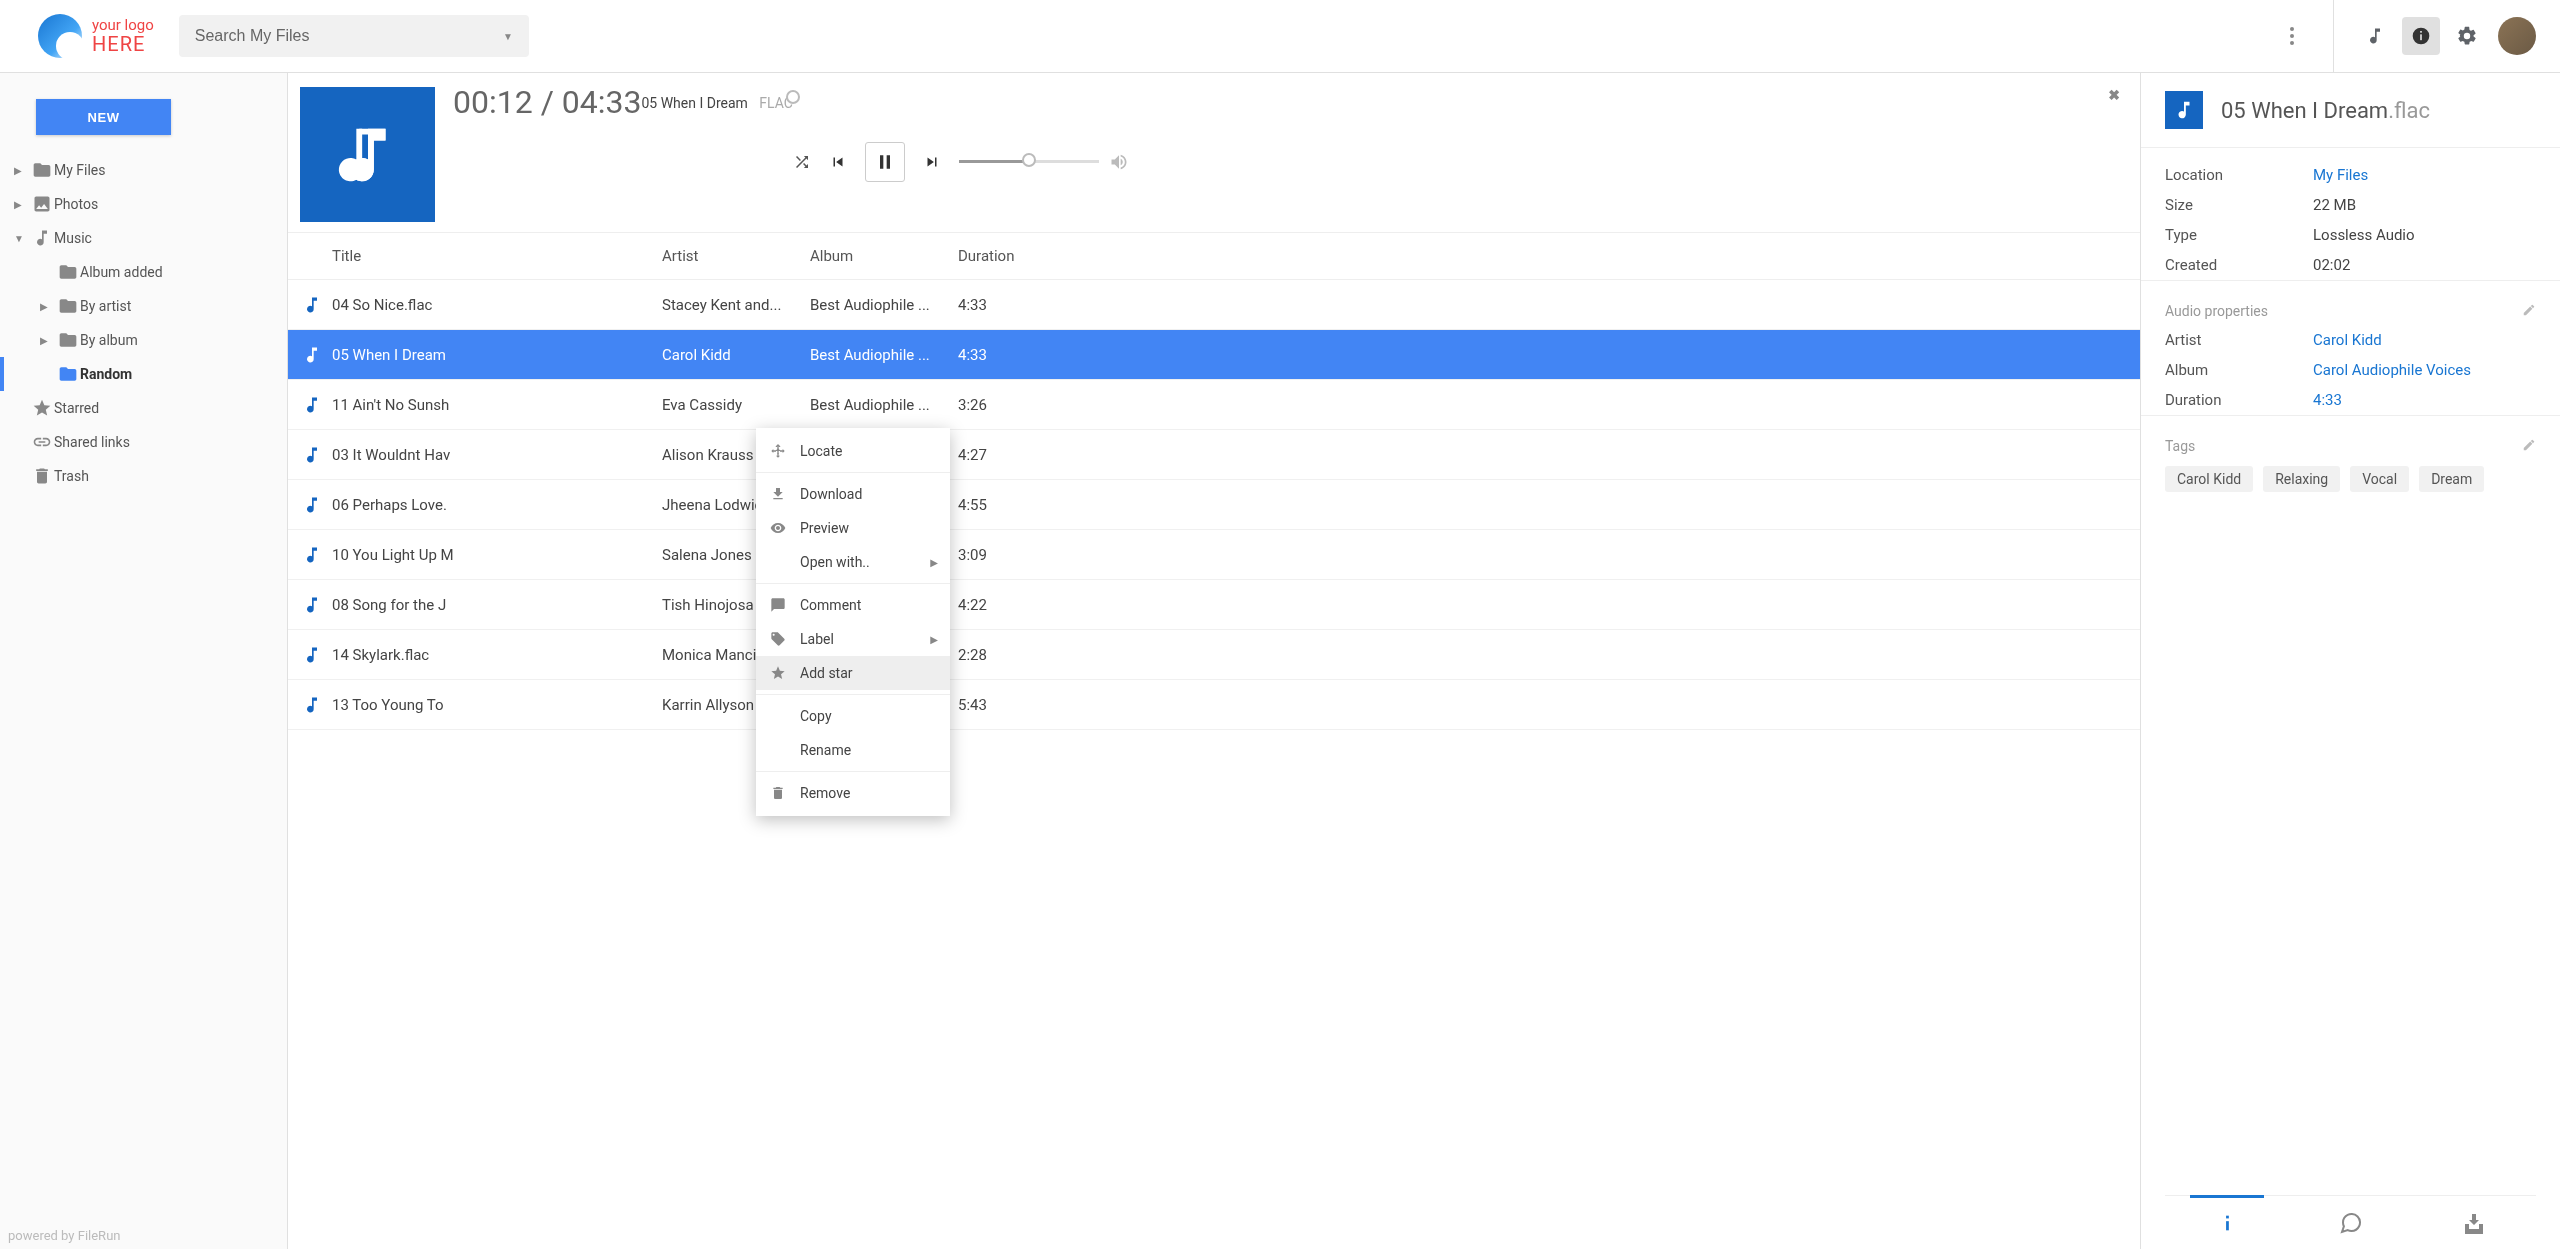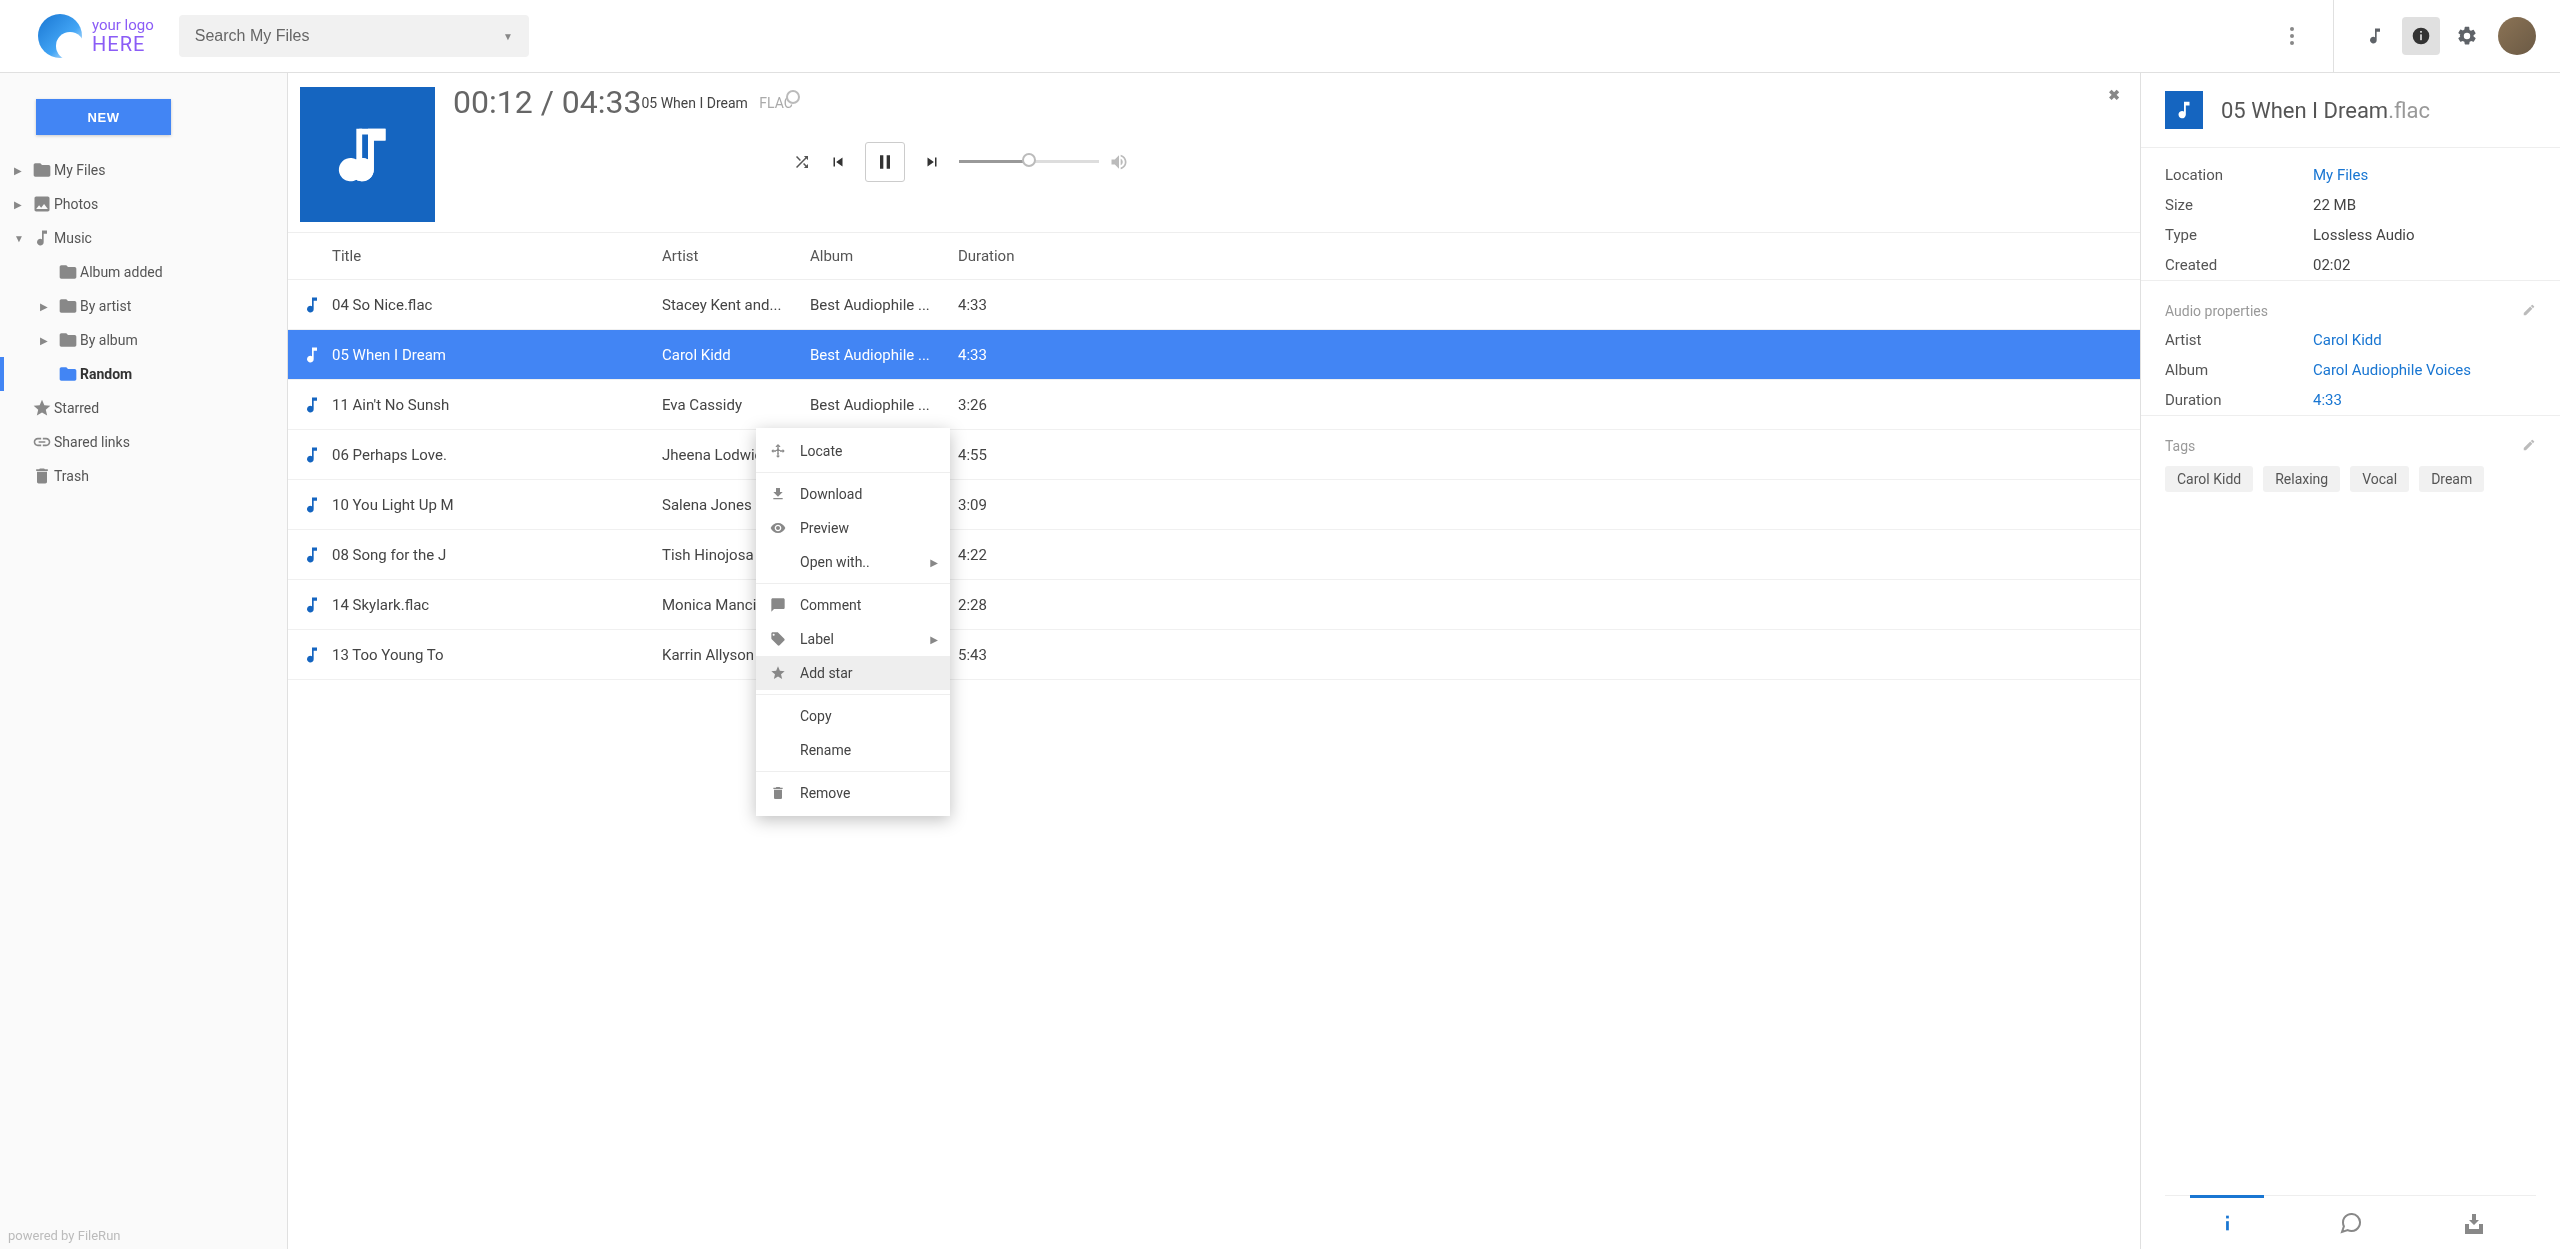--- a/index.html
+++ b/index.html
@@ -4,21 +4,21 @@
 <style>
 * { box-sizing: border-box; margin: 0; padding: 0; }
 body { font-family: -apple-system, BlinkMacSystemFont, "Segoe UI", Roboto, Arial, sans-serif; font-size: 14px; color: #333; background: #fff; overflow: hidden; }
 .app { display: flex; flex-direction: column; height: 100vh; }
 
 
 .header { display: flex; align-items: center; height: 73px; border-bottom: 1px solid #e0e0e0; background: #fff; }
 .logo { display: flex; align-items: center; padding: 0 25px 0 38px; }
 .logo-circle { width: 44px; height: 44px; border-radius: 50%; background: linear-gradient(135deg, #1976d2 0%, #42a5f5 60%, #fff 100%); position: relative; margin-right: 10px; }
 .logo-circle::after { content: ""; position: absolute; width: 28px; height: 28px; background: #fff; border-radius: 50%; bottom: -2px; right: -2px; }
-.logo-text { color: #8b5cf6; font-size: 15px; line-height: 1.1; }
+.logo-text { color: #ef4444; font-size: 15px; line-height: 1.1; }
 .logo-text .l2 { font-size: 20px; letter-spacing: 1px; }
 .search-wrap { flex: 0 0 350px; background: #f1f1f1; border-radius: 4px; height: 42px; display: flex; align-items: center; padding: 0 16px; }
 .search-input { border: none; background: transparent; font-size: 16px; color: #555; flex: 1; outline: none; }
 .search-input::placeholder { color: #666; }
 .search-dd { color: #888; font-size: 10px; }
 .header-spacer { flex: 1; }
 .header-icons { display: flex; align-items: center; padding-right: 24px; }
 .header-sep { width: 1px; height: 73px; background: #e0e0e0; margin: 0 18px; }
 .h-icon { width: 38px; height: 38px; display: flex; align-items: center; justify-content: center; color: #5f6368; cursor: pointer; border-radius: 4px; margin: 0 4px; }
 .h-icon.active { background: #e0e0e0; }
@@ -353,20 +353,31 @@
               <span class="col-artist">Eva Cassidy</span>
               <span class="col-album">Best Audiophile ...</span>
               <span class="col-dur">3:26</span>
             </div>
             <div class="row">
               <span class="ricon">
                 <svg width="20" height="20" viewBox="0 0 24 24" fill="currentColor">
                   <path d="M12 3v10.55A4 4 0 1 0 14 17V7h4V3h-6z"></path>
                 </svg>
               </span>
+              <span class="col-title">03 It Wouldnt Hav</span>
+              <span class="col-artist">Alison Krauss</span>
+              <span class="col-album">Best Audiophile ...</span>
+              <span class="col-dur">4:27</span>
+            </div>
+            <div class="row">
+              <span class="ricon">
+                <svg width="20" height="20" viewBox="0 0 24 24" fill="currentColor">
+                  <path d="M12 3v10.55A4 4 0 1 0 14 17V7h4V3h-6z"></path>
+                </svg>
+              </span>
               <span class="col-title">06 Perhaps Love.</span>
               <span class="col-artist">Jheena Lodwick</span>
               <span class="col-album">Best Audiophile ...</span>
               <span class="col-dur">4:55</span>
             </div>
             <div class="row">
               <span class="ricon">
                 <svg width="20" height="20" viewBox="0 0 24 24" fill="currentColor">
                   <path d="M12 3v10.55A4 4 0 1 0 14 17V7h4V3h-6z"></path>
                 </svg>

